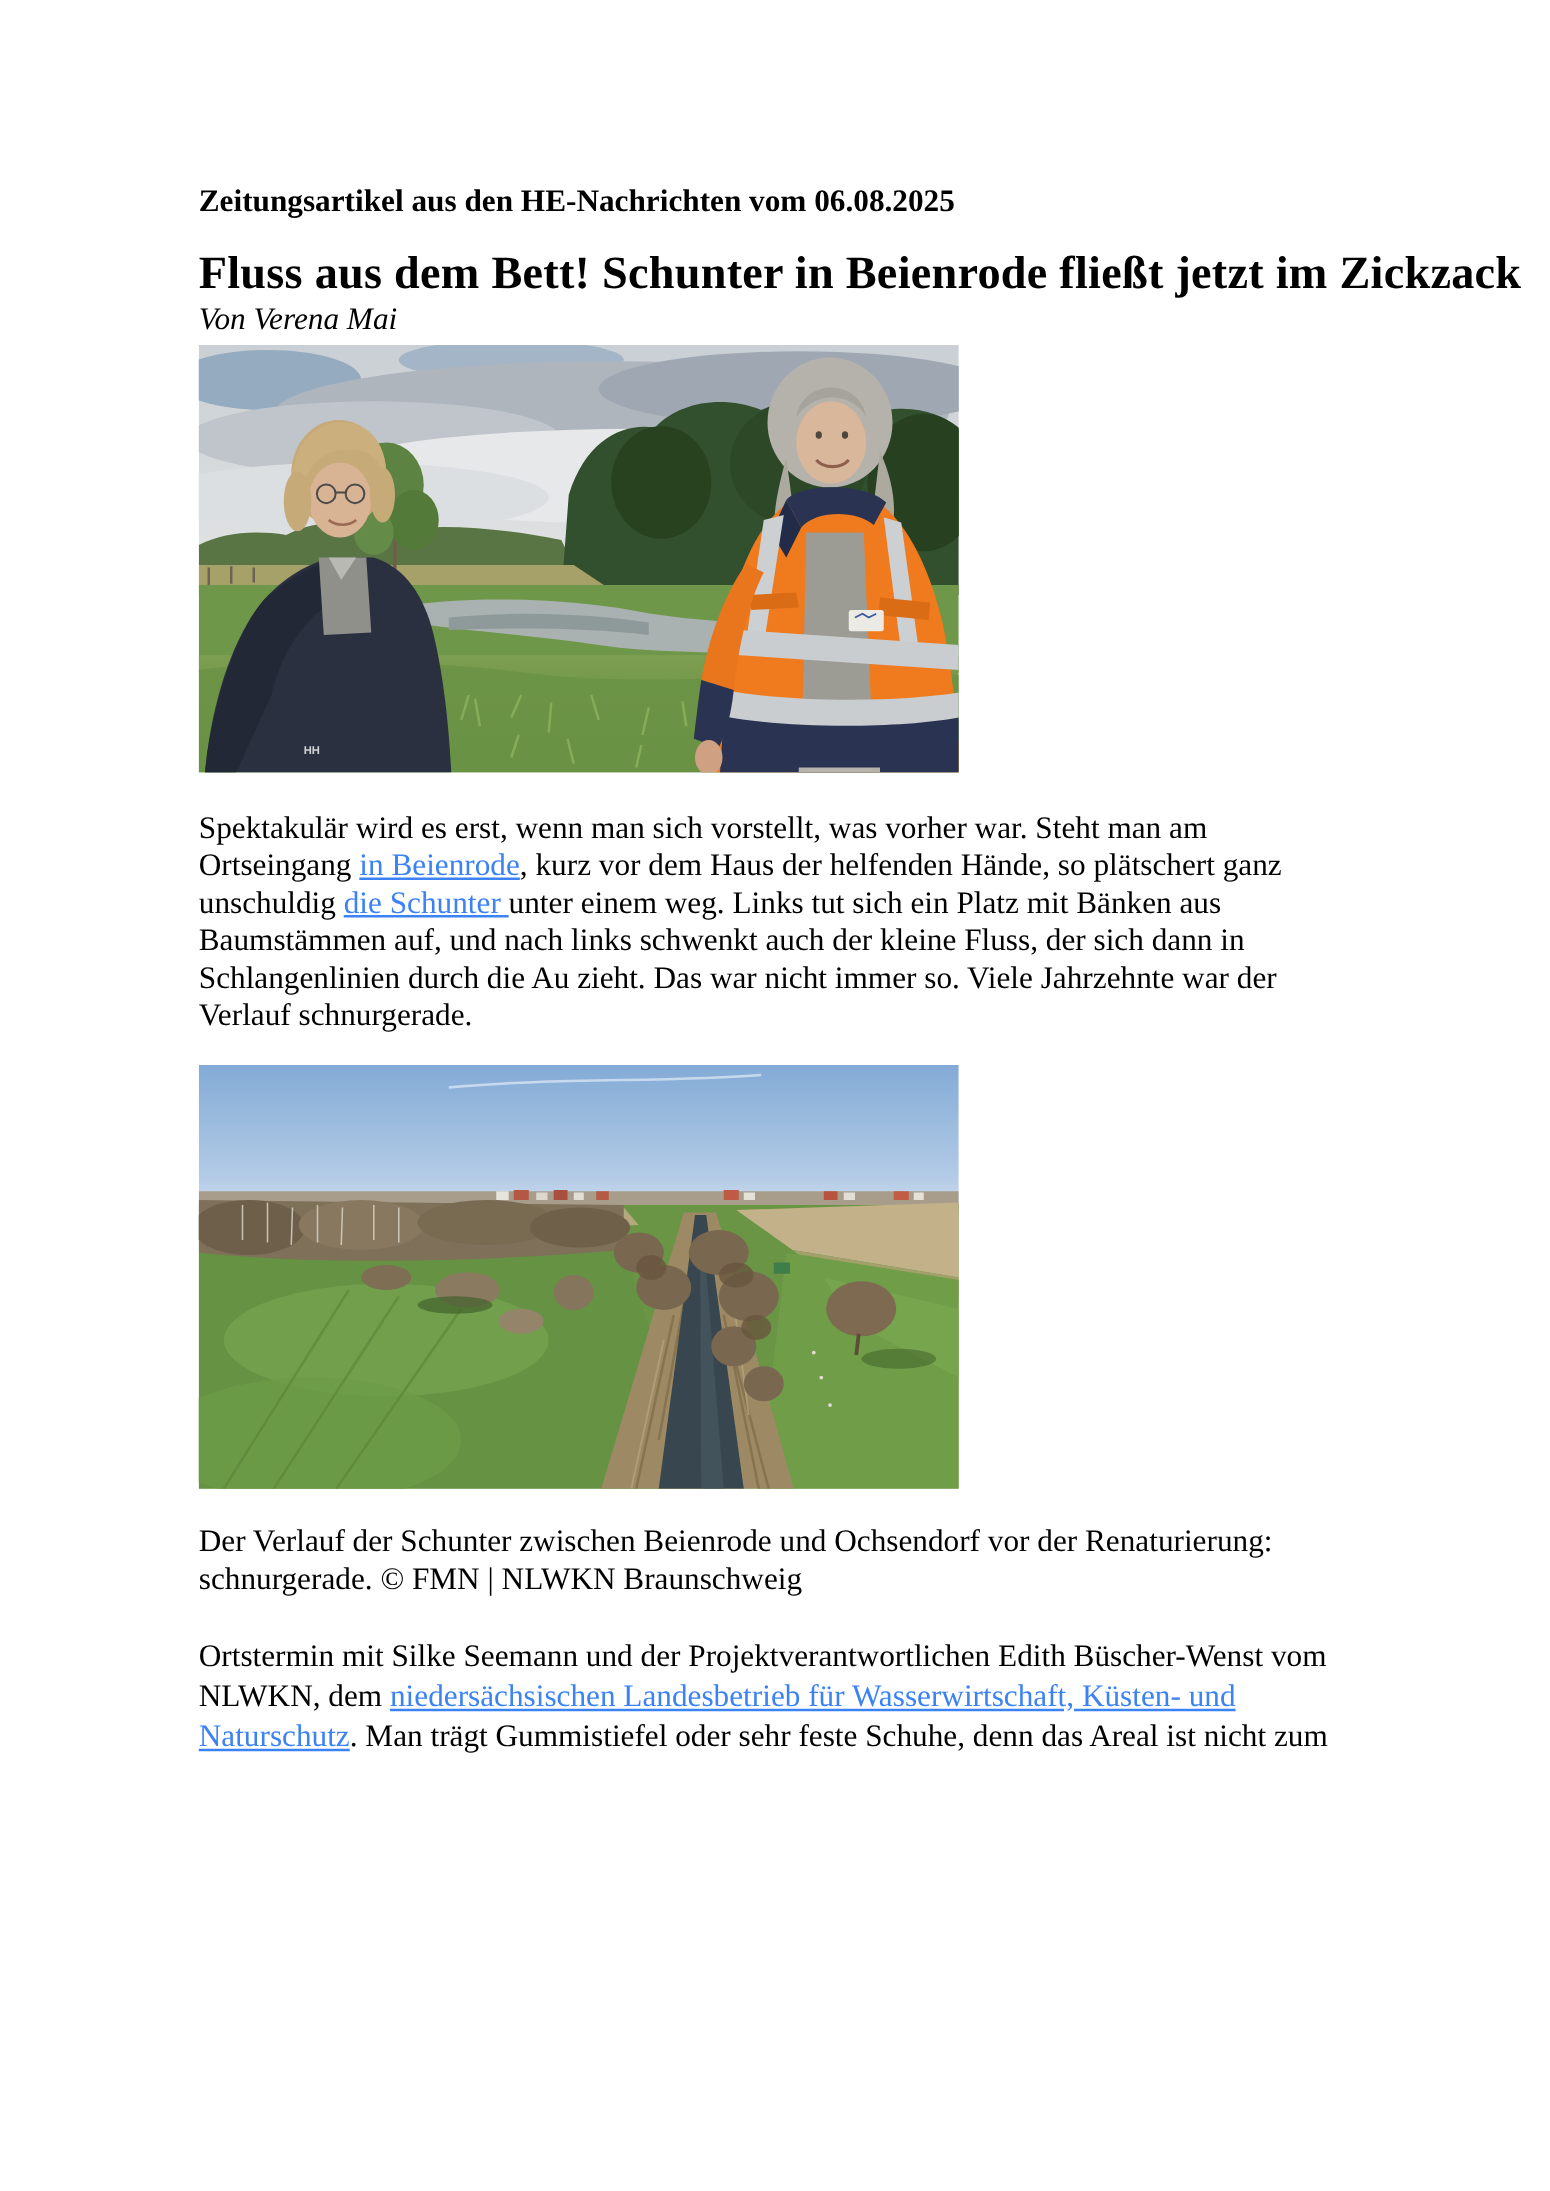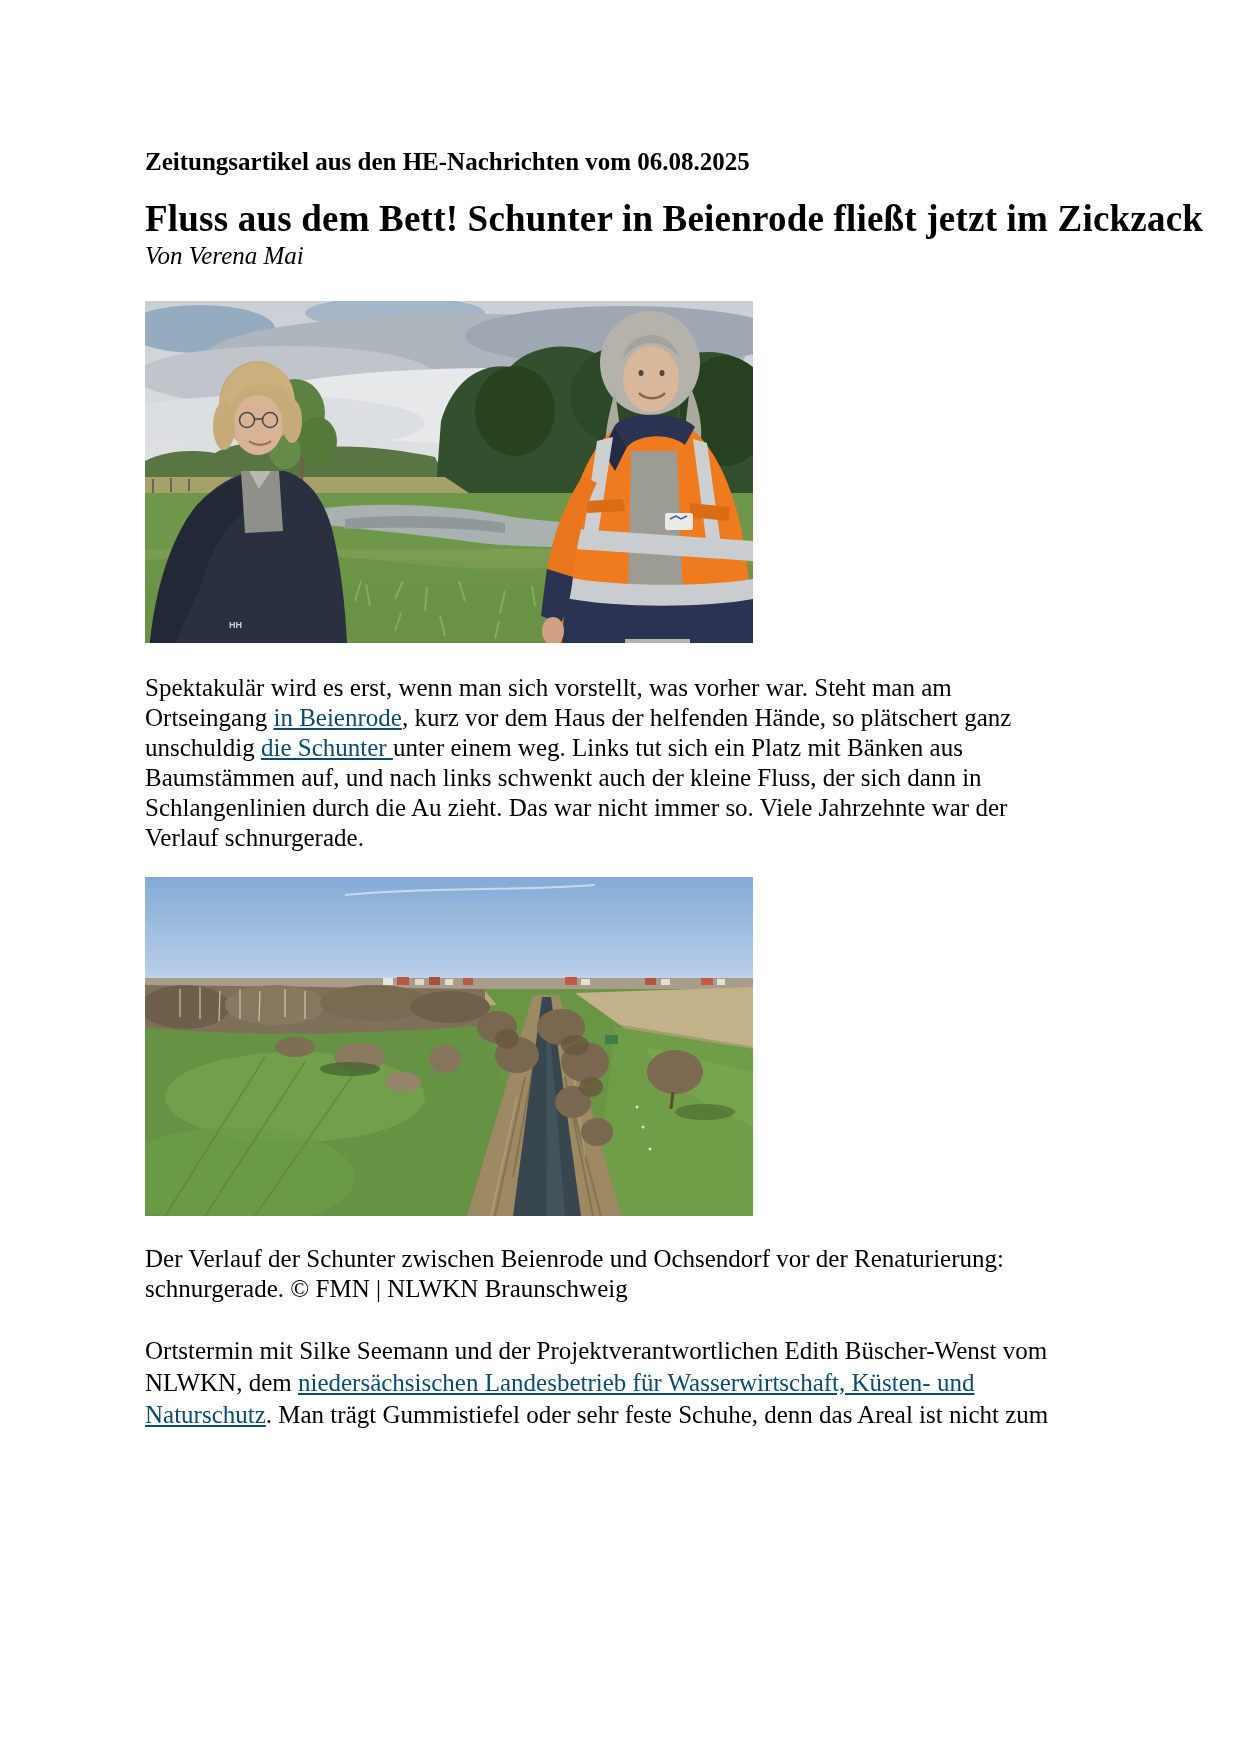--- a/index.html
+++ b/index.html
@@ -4,36 +4,36 @@
 <style>
   html,body { margin:0; padding:0; }
   body {
     width:1240px; height:1753px;
     background:#ffffff;
     color:#000000;
     font-family:"Liberation Serif", serif;
     position:relative;
     overflow:hidden;
   }
-  .page { position:absolute; left:145px; top:0; width:932px; }
+  .page { position:absolute; left:159px; top:0; width:932px; }
   p { margin:0; }
   .meta-title { padding-top:146px; font-weight:bold; font-size:25px; line-height:31px; }
   .meta-sub   { font-size:25px; line-height:31px; }
   h1.headline { margin:20px 0 0 0; font-size:37px; line-height:44px; font-weight:bold; white-space:nowrap; letter-spacing:0.2px; }
   .lede    { margin-top:27px; font-size:25px; line-height:30px; }
   .byline  { font-style:italic; font-size:25px; line-height:30px; }
   .pubdate { font-size:25px; line-height:30px; }
   figure { margin:0; padding:0; }
-  .photo1 { margin-top:30px; width:608px; height:342px; }
+  .photo1 { margin-top:5px; width:608px; height:342px; }
   .photo2 { margin-top:24px; width:608px; height:339px; }
   .photo1 svg, .photo2 svg { display:block; }
   .caption  { margin-top:28px; font-size:25px; line-height:30px; }
   .bodytext { margin-top:30px; font-size:25px; line-height:30px; }
   .bodytext2{ margin-top:31px; font-size:25px; line-height:32px; }
-  a.article-link { color:#0c4a6e; text-decoration:underline; cursor:pointer; }
+  a.article-link { color:#3b82f6; text-decoration:underline; cursor:pointer; }
 </style>
 </head>
 <body>
 
 <div class="page">
 
   <p class="meta-title">Zeitungsartikel aus den HE-Nachrichten vom 06.08.2025</p>
 
   <h1 class="headline">Fluss aus dem Bett! Schunter in Beienrode fließt jetzt im Zickzack</h1>
 

